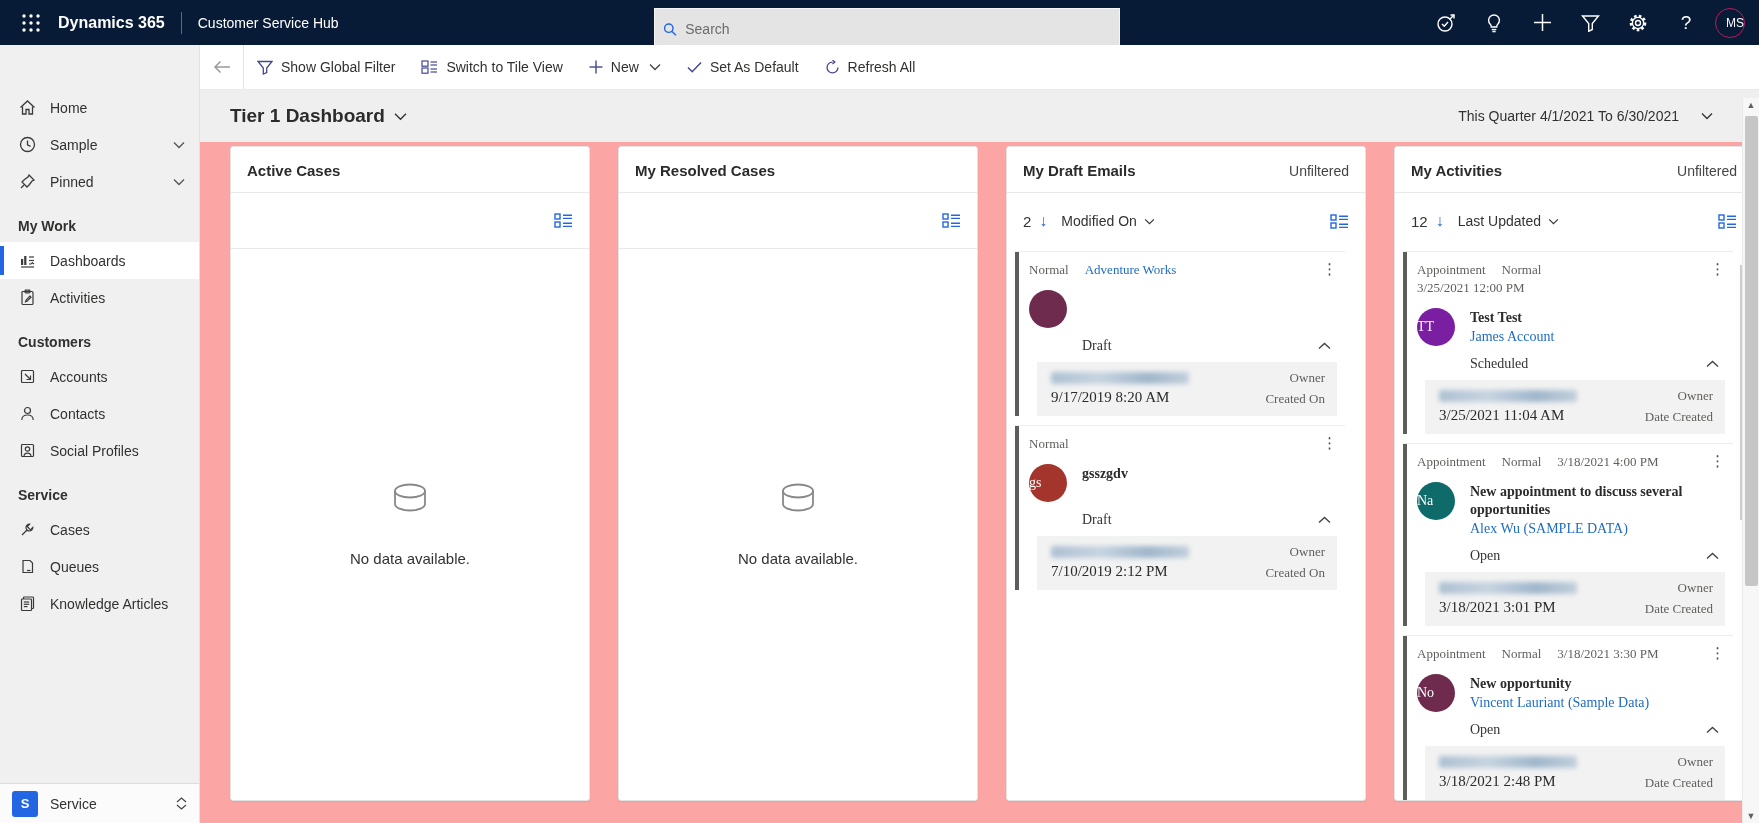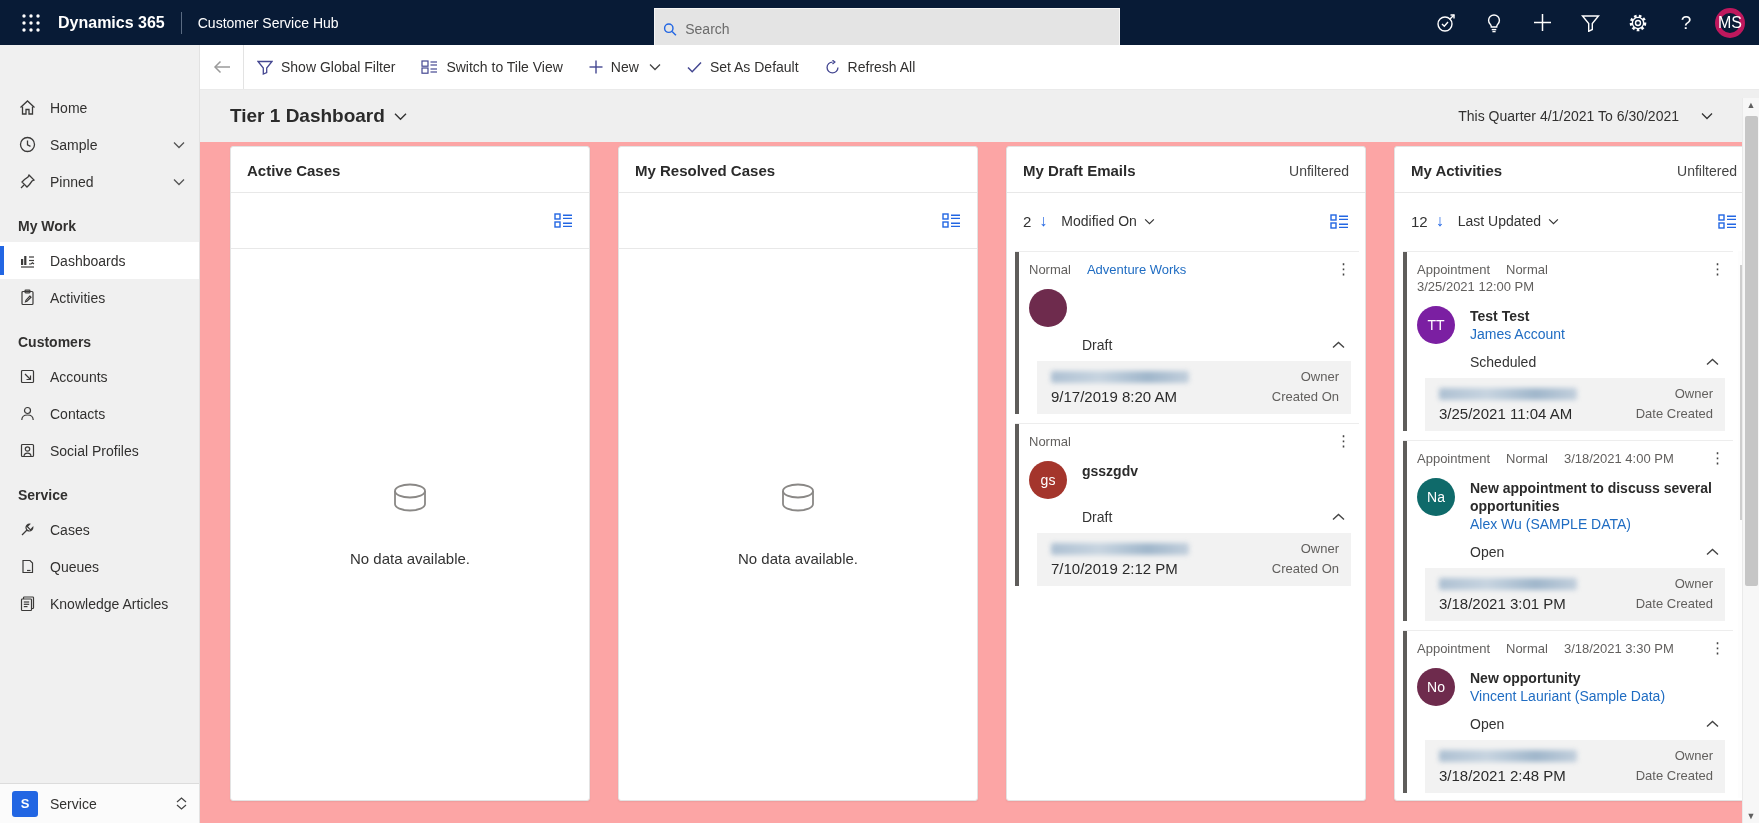--- a/index.html
+++ b/index.html
@@ -13,22 +13,22 @@
   .topbar-divider { width:1px; height:22px; background:#5a6b82; margin:0 16px; }
   .product { color:#fff; font-size:14px; white-space:nowrap; }
   .search-box { position:absolute; left:654px; top:8px; width:466px; height:42px; background:#e4e4e4;
     border:1px solid #f5f5f5; display:flex; align-items:center; padding:0 8px; }
   .search-box input { border:none; outline:none; background:transparent; font-size:14px; color:#444;
     font-family:"Liberation Sans", sans-serif; width:100%; margin-left:8px; }
   .search-box input::placeholder { color:#6b6b6b; }
   .top-icons { margin-left:auto; display:flex; align-items:center; gap:10px; }
   .top-icon { width:38px; height:34px; display:flex; align-items:center; justify-content:center; color:#fff; cursor:pointer; }
   .help-glyph { font-size:19px; color:#fff; }
-  .avatar-top { width:30px; height:30px; border-radius:50%; border:5px solid #be185d; color:#fff; font-size:16px;
-    display:flex; align-items:center; justify-content:center; cursor:pointer; }
+  .avatar-top { width:30px; height:30px; border-radius:50%; border:1px solid #be185d; color:#fff; font-size:12px;
+    display:flex; align-items:center; justify-content:flex-end; cursor:pointer; }
 
   
   .app-body { display:flex; height:778px; }
 
   
   .sidebar { width:200px; background:#f0f0f0; border-right:1px solid #e2e2e2; display:flex; flex-direction:column; }
   .hamburger { width:48px; height:44px; display:flex; align-items:center; padding-left:18px; cursor:pointer; }
   .hamburger div { width:17px; }
   .nav-item { display:flex; align-items:center; height:37px; padding:0 14px 0 18px; font-size:14px; cursor:pointer; position:relative; }
   .nav-item .nicon { width:18px; height:18px; margin-right:14px; color:#3b3a39; flex:0 0 auto; display:flex; align-items:center; justify-content:center; }
@@ -73,30 +73,30 @@
   .sort-arrow { color:#2266E3; font-size:16px; }
   .sort-label { font-size:14px; color:#333; margin-left:6px; display:flex; align-items:center; gap:7px; cursor:pointer; }
   .listview-btn { margin-left:auto; color:#2266E3; display:flex; cursor:pointer; }
 
   .panel-body { flex:1; position:relative; display:flex; flex-direction:column; min-height:0; }
   .empty-body { flex:1; display:flex; flex-direction:column; align-items:center; justify-content:center; gap:18px; }
   .empty-text { font-size:15px; color:#333; }
   .cyl { color:#8a8886; }
 
   
-  .card-list { padding:2px 6px 0 8px; overflow:hidden; }
+  .card-list { padding:2px 20px 0 8px; overflow:hidden;font-family:Liberation Serif, serif; }
   .s-card { position:relative; border-top:1px solid #ededed; padding:10px 6px 0 14px; margin-bottom:9px; }
   .s-card::before { content:""; position:absolute; left:0; top:0; bottom:0; width:4px; background:#5f5d5b; }
   .card-meta { display:flex; flex-wrap:wrap; column-gap:16px; row-gap:2px; font-size:13px; color:#615f5d; padding-right:30px; }
   .card-meta.meta-narrow { max-width:225px; }
   .card-meta a { color:#1f6cc2; text-decoration:none; cursor:pointer; }
   .kebab { position:absolute; right:8px; top:10px; font-size:15px; color:#444; cursor:pointer; line-height:14px; }
   .card-main { display:flex; margin:12px 0 2px 0; }
   .c-avatar { width:38px; height:38px; border-radius:50%; color:#fff; font-size:14px;
-    display:flex; align-items:center; justify-content:center; flex:0 0 auto; }
+    display:flex; align-items:center; justify-content:flex-start; flex:0 0 auto; }
   .c-text { margin-left:15px; padding-top:1px; min-width:0; }
   .c-title { font-size:14px; font-weight:bold; color:#2b2b2b; line-height:18px; }
   .c-link { font-size:14px; color:#1f6cc2; line-height:19px; cursor:pointer; }
   .status-row { display:flex; align-items:center; margin:10px 0 8px 53px; padding-right:8px; }
   .status-label { font-size:14px; color:#333; }
   .collapse { margin-left:auto; color:#444; display:flex; cursor:pointer; }
   .strip { background:#f2f2f2; margin:0 2px 2px 8px; padding:8px 12px 9px 14px; display:flex; justify-content:space-between; }
   .strip-l { display:flex; flex-direction:column; gap:5px; }
   .strip-r { display:flex; flex-direction:column; gap:5px; align-items:flex-end; }
   .redacted { width:138px; height:12px; border-radius:2px; margin-top:2px;

